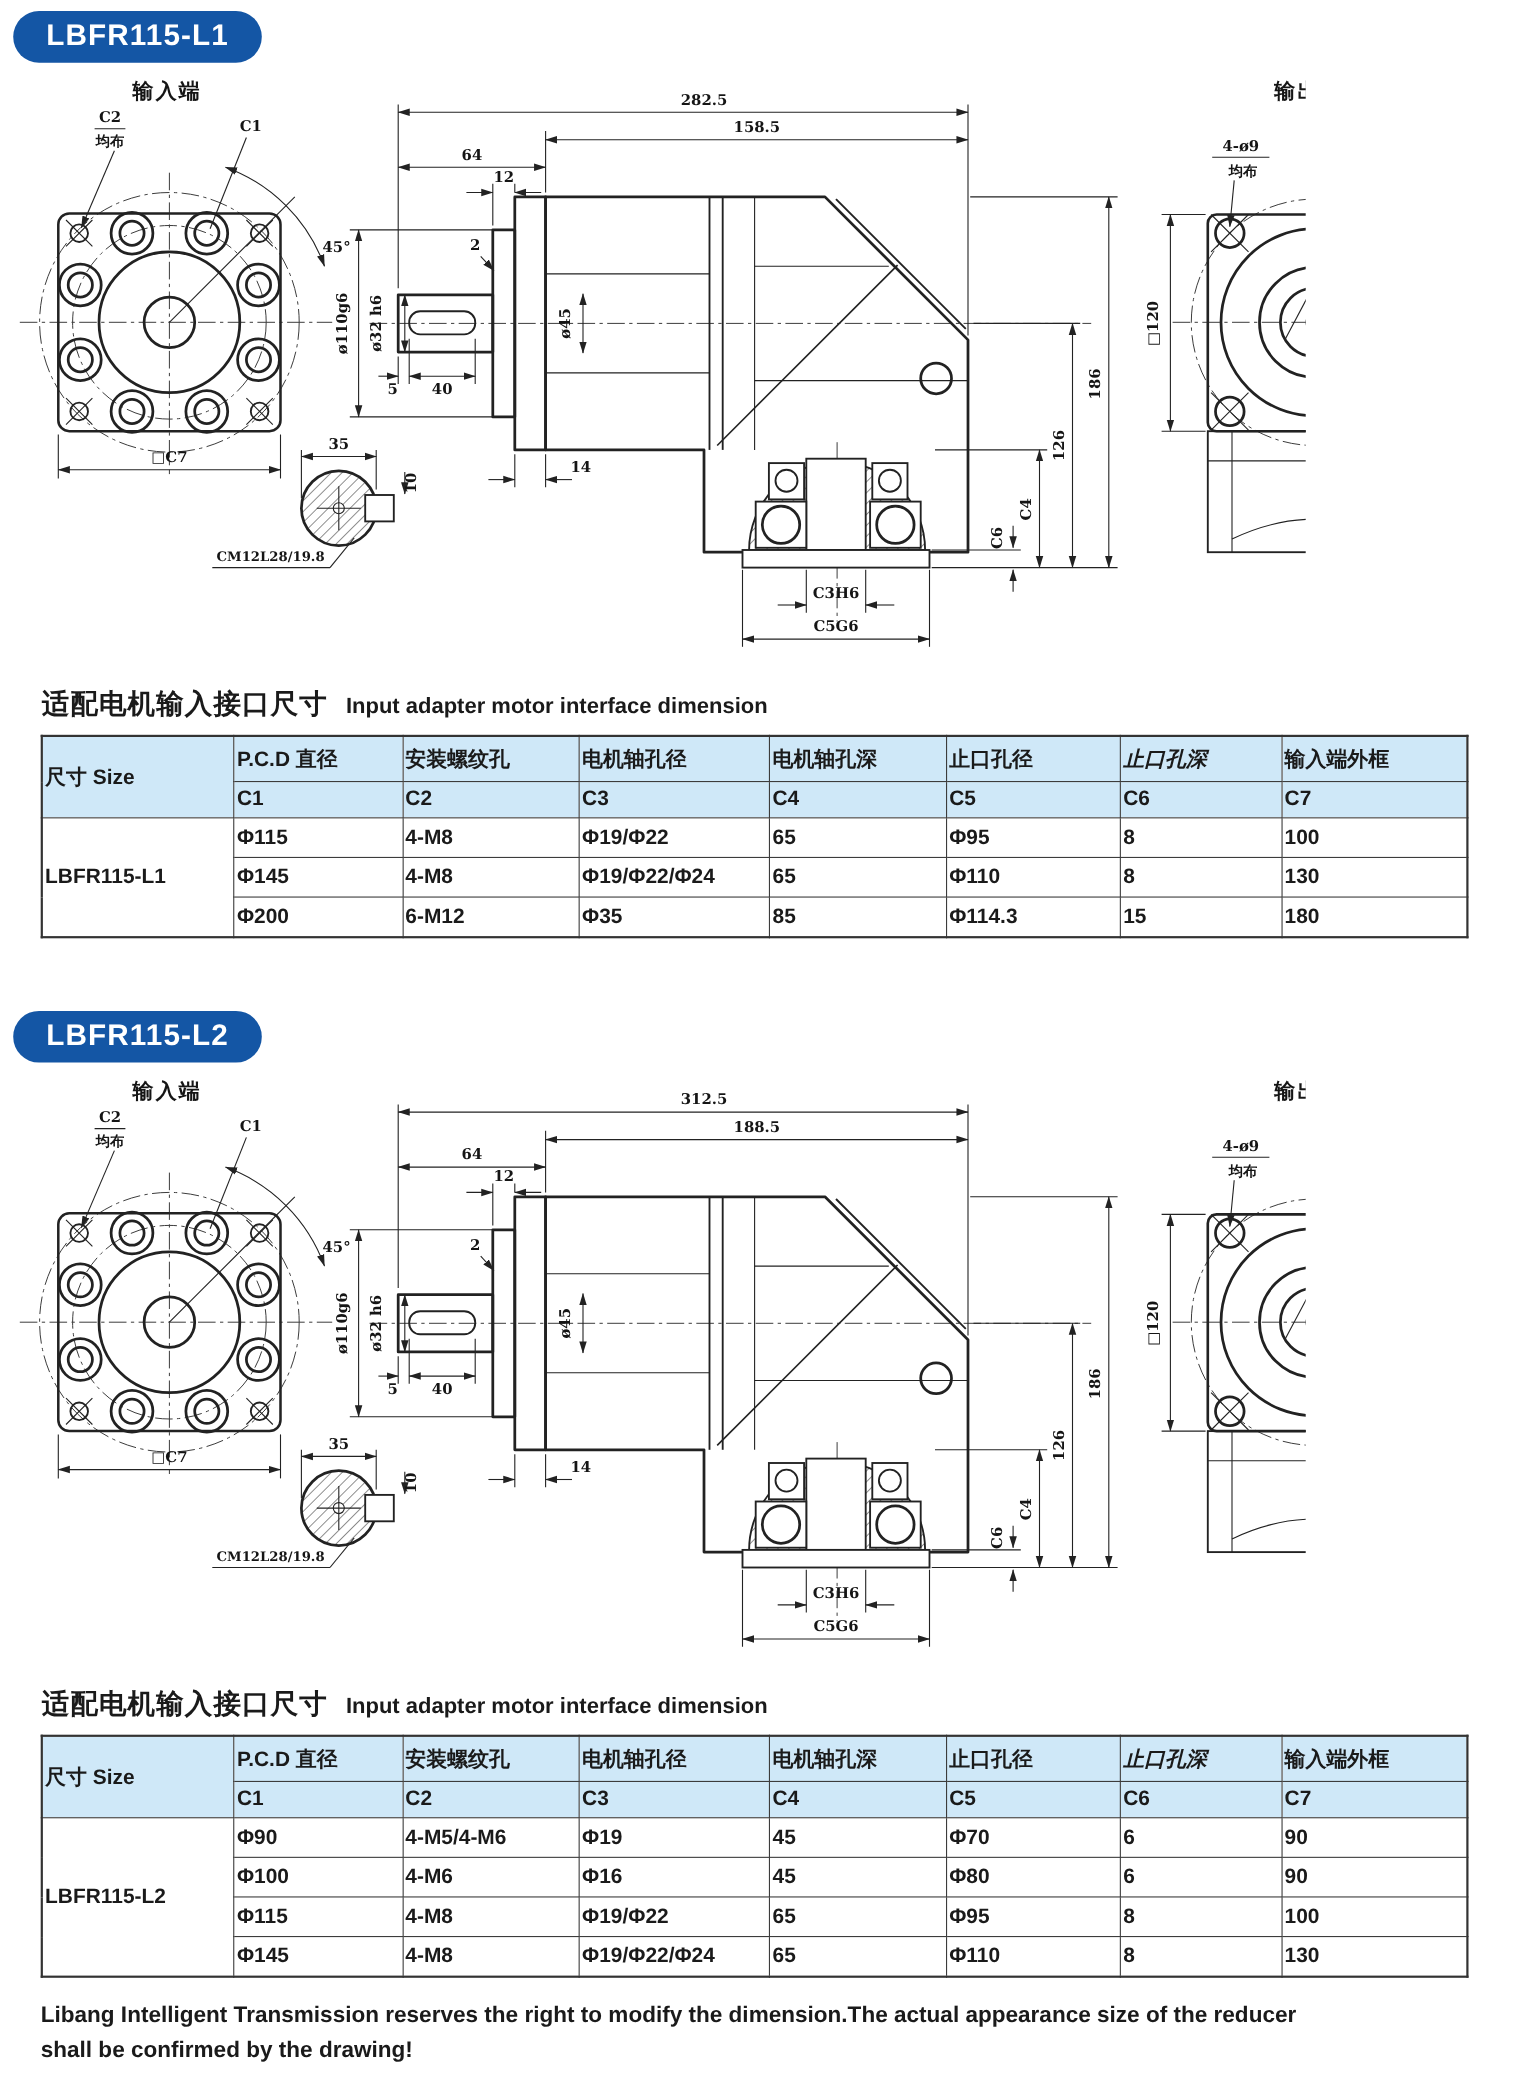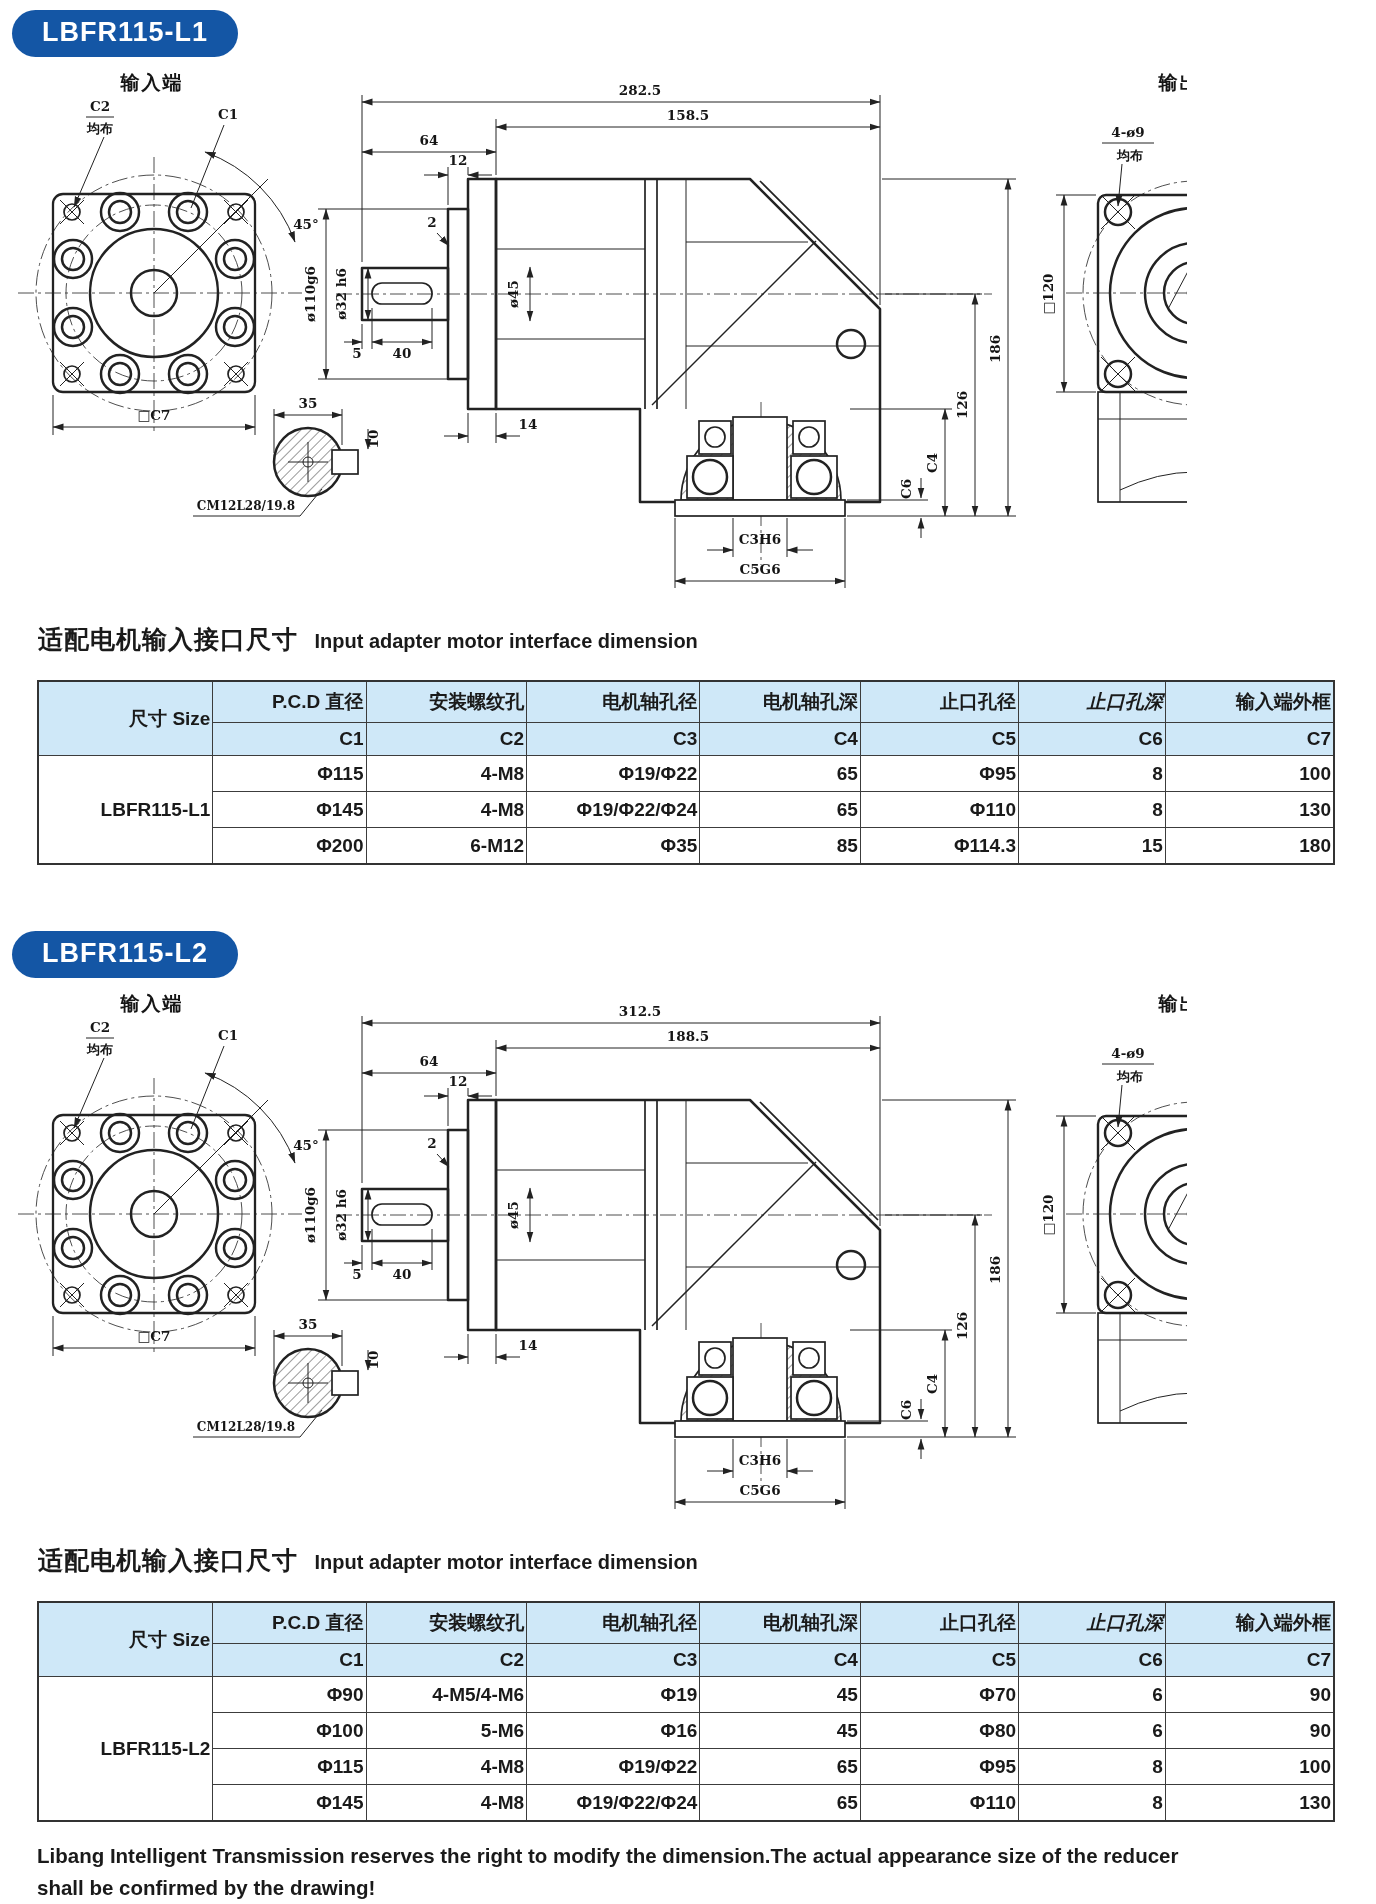--- a/index.html
+++ b/index.html
@@ -4,22 +4,22 @@
 <style>
   html,body{margin:0;padding:0;background:#fff;}
   body{width:1376px;font-family:"Liberation Sans",sans-serif;color:#1a1a1a;}
   .badge{display:inline-block;margin:10px 0 0 12px;background:#1456a5;color:#fff;
     font-weight:bold;font-size:27px;letter-spacing:1px;padding:7px 30px 9px;border-radius:27px;
     font-family:"Liberation Sans",sans-serif;}
   .drawing-host{width:1187px;height:552px;overflow:hidden;}
   .sec-title{margin:14px 0 0 38px;white-space:nowrap;}
   .t-cn{font-weight:bold;font-size:25px;letter-spacing:1px;}
   .t-en{font-weight:bold;font-size:20px;margin-left:12px;}
-  .spec-table{border-collapse:collapse;width:1298px;margin:24px 0 0 37px;table-layout:fixed;
-    text-align:right;border:2.5px solid #333;}
+  .spec-table{border-collapse:collapse;width:1298px;margin:12px 0 0 37px;table-layout:fixed;
+    text-align:left;border:2.5px solid #333;}
   .spec-table th,.spec-table td{border:1.5px solid #3c3c3c;font-weight:bold;padding:0 2px;
     overflow:hidden;}
   .spec-table th{background:#cfe8f8;font-size:19px;height:40px;}
   .spec-table thead tr:nth-child(2) th{height:32px;font-size:19px;}
   .spec-table td{font-size:19px;height:35px;background:#fff;}
   .spec-table thead tr:first-child th:nth-child(1){width:13.5%;}
   .spec-table thead tr:first-child th:nth-child(2){width:11.8%;}
   .spec-table thead tr:first-child th:nth-child(3){width:12.4%;}
   .spec-table thead tr:first-child th:nth-child(4){width:13.4%;}
   .spec-table thead tr:first-child th:nth-child(5){width:12.4%;}
@@ -590,21 +590,21 @@
           <td>Φ90</td>
           <td>4-M5/4-M6</td>
           <td>Φ19</td>
           <td>45</td>
           <td>Φ70</td>
           <td>6</td>
           <td>90</td>
         </tr>
         <tr>
           <td>Φ100</td>
-          <td>5-M6</td>
+          <td>4-M6</td>
           <td>Φ16</td>
           <td>45</td>
           <td>Φ80</td>
           <td>6</td>
           <td>90</td>
         </tr>
         <tr>
           <td>Φ115</td>
           <td>4-M8</td>
           <td>Φ19/Φ22</td>

